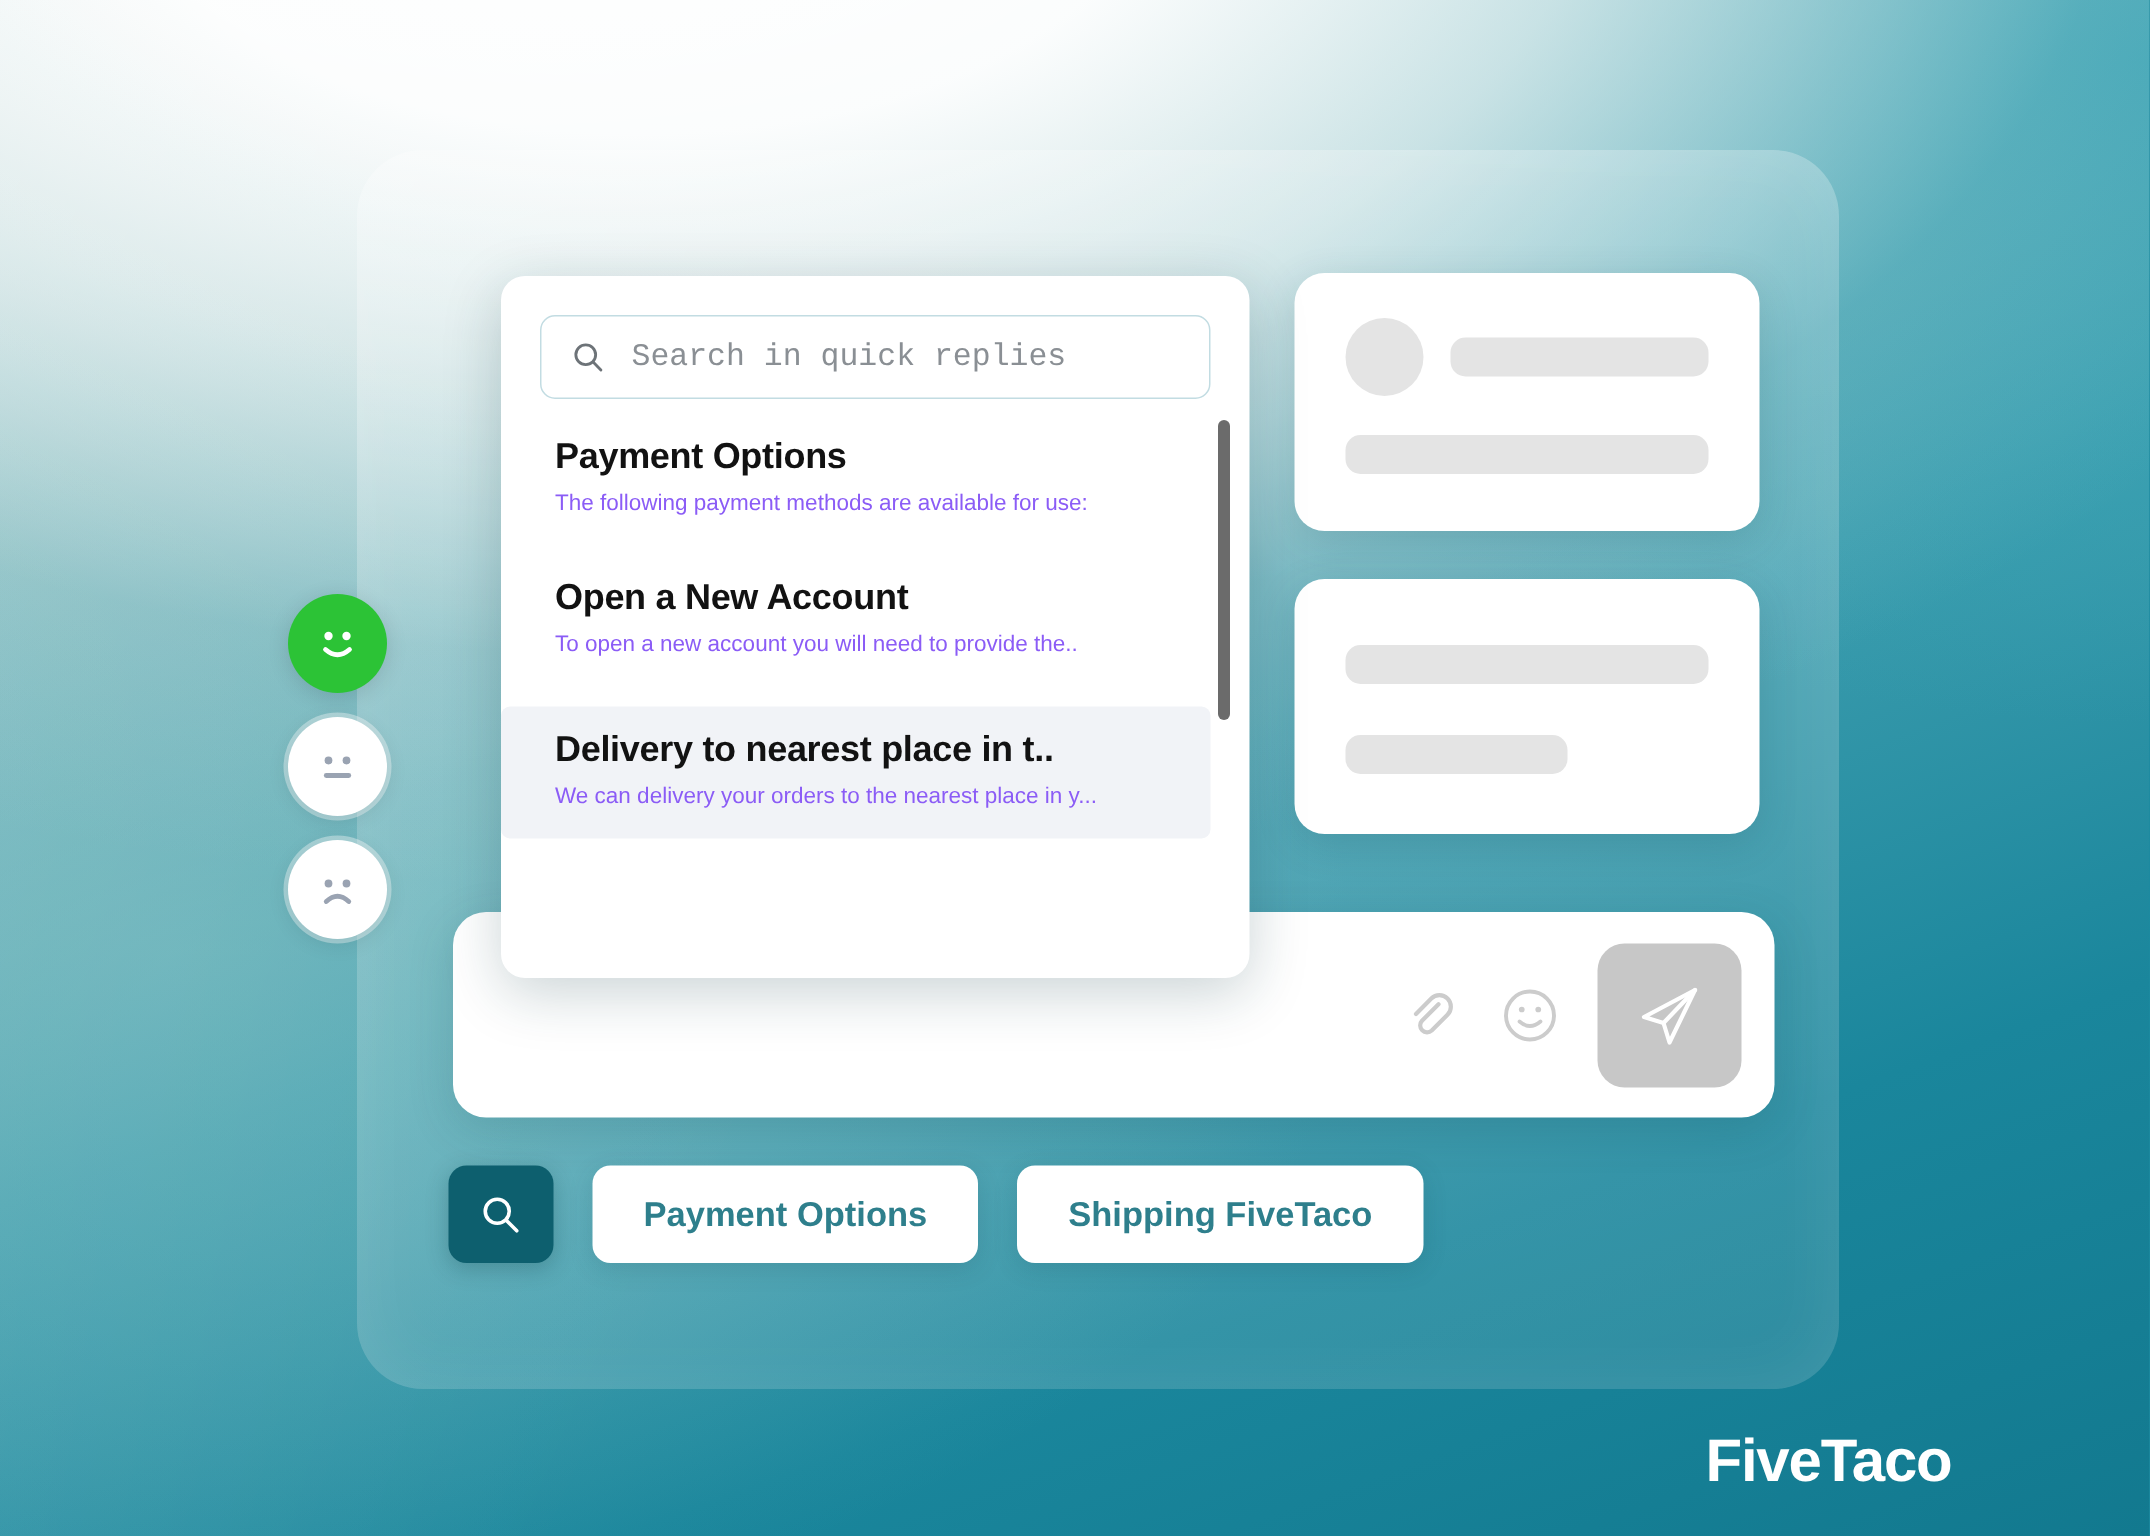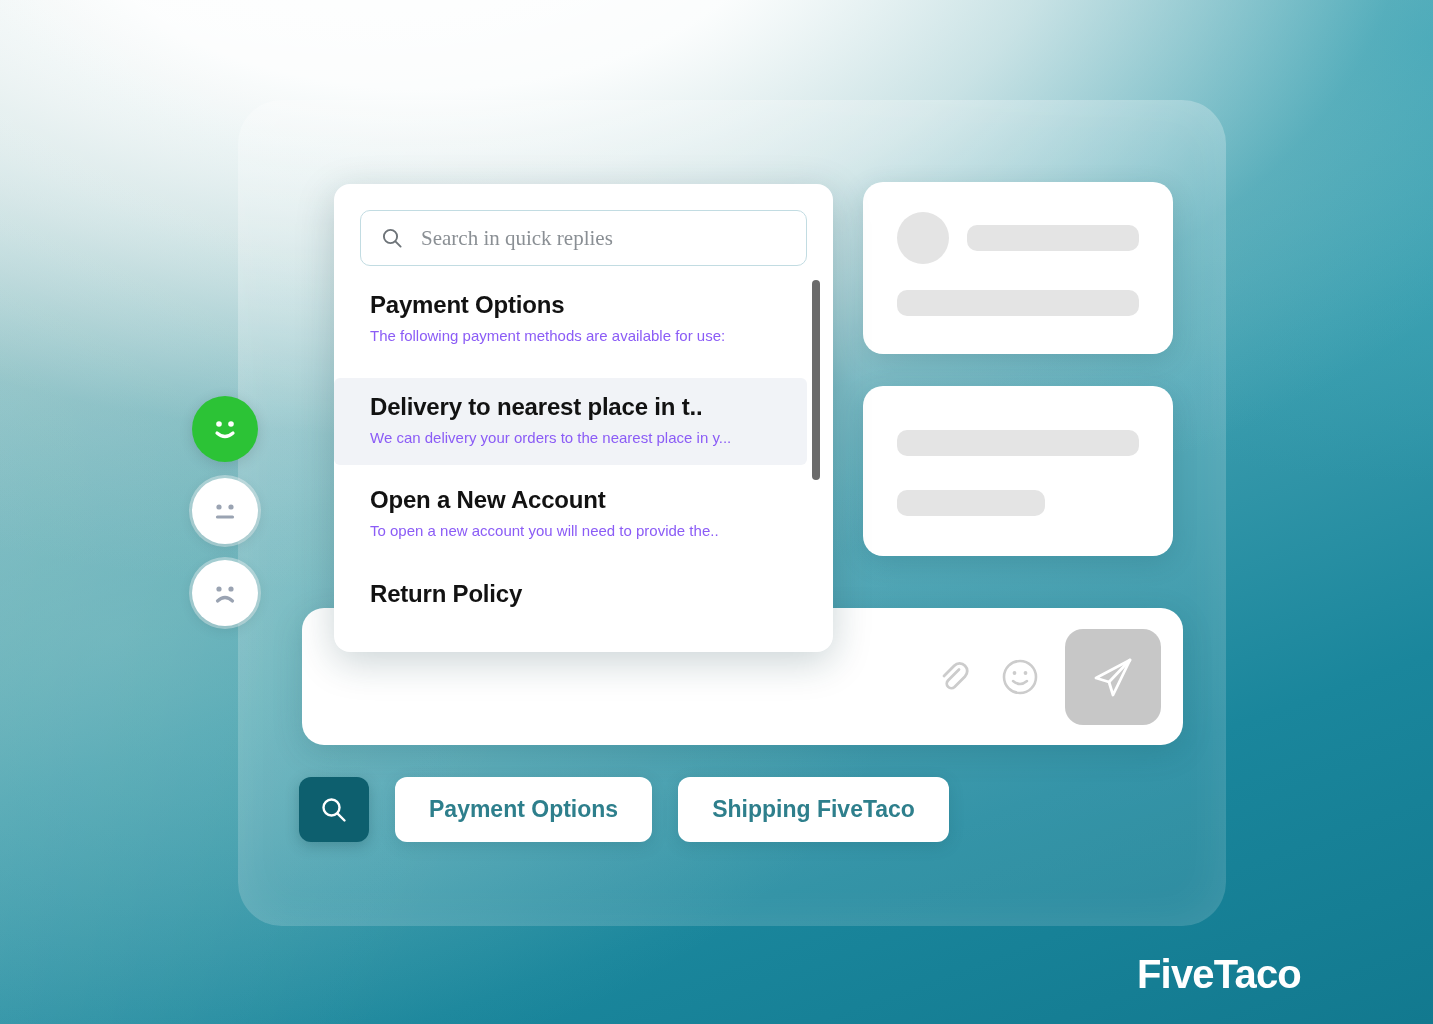--- a/index.html
+++ b/index.html
@@ -135,21 +135,21 @@
     border-radius: 10px;
     display: flex;
     align-items: center;
     padding: 0 20px;
     box-sizing: border-box;
     background: #fff;
   }
   #search-input {
     border: none;
     outline: none;
-    font-family: Liberation Serif, serif;
+    font-family: Liberation Mono, monospace;
     font-size: 21px;
     color: #4c1d95;
     margin-left: 16px;
     flex: 1;
     background: transparent;
   }
   #search-input::placeholder { color: #8A8F94; }
 
   #reply-list {
     position: relative;
@@ -327,32 +327,31 @@
     </div>
   </div>
 
   <div id="reply-list">
 
     <div class="reply-item">
       <div class="reply-title">Payment Options</div>
       <div class="reply-sub">The following payment methods are available for use:</div>
     </div>
 
+    <div class="reply-item">
+      <div class="reply-title">Open a New Account</div>
+      <div class="reply-sub">To open a new account you will need to provide the..</div>
+    </div>
+
     <div class="reply-item active">
       <div class="reply-title">Delivery to nearest place in t..</div>
       <div class="reply-sub">We can delivery your orders to the nearest place in y...</div>
     </div>
 
     <div class="reply-item">
-      <div class="reply-title">Open a New Account</div>
-      <div class="reply-sub">To open a new account you will need to provide the..</div>
-    </div>
-
-    <div class="reply-item">
-      <div class="reply-title">Return Policy</div>
     </div>
 
   </div>
 
   <div id="reply-scrollbar-track">
     <div id="reply-scrollbar-thumb"></div>
   </div>
 
 </div>
 

